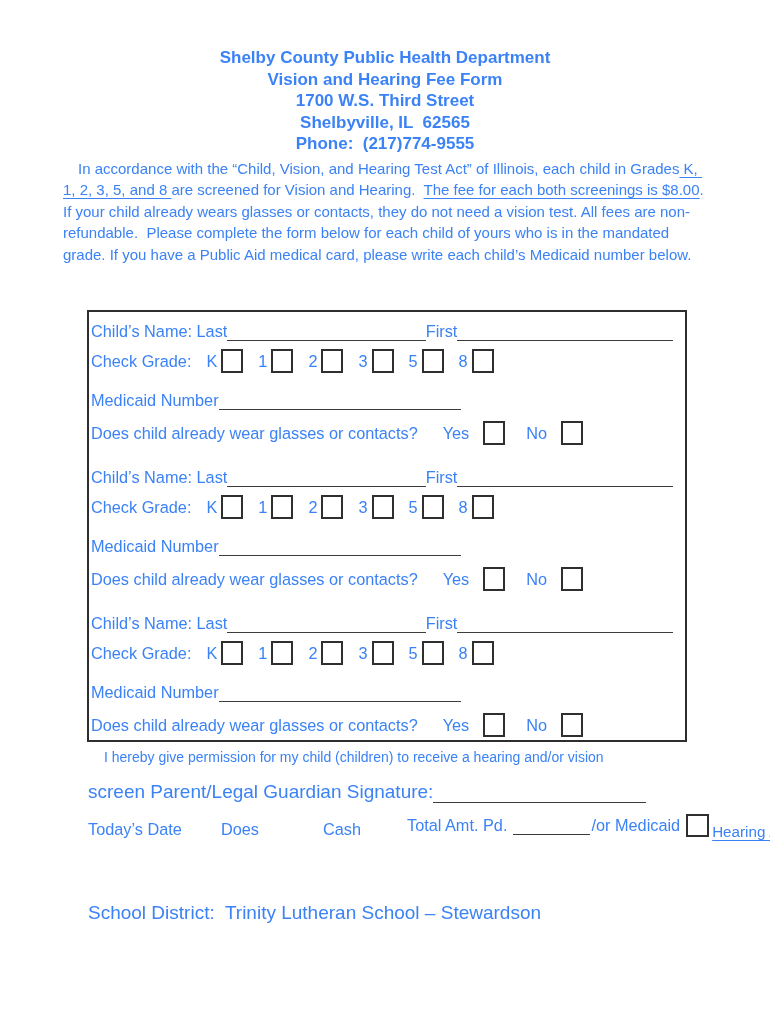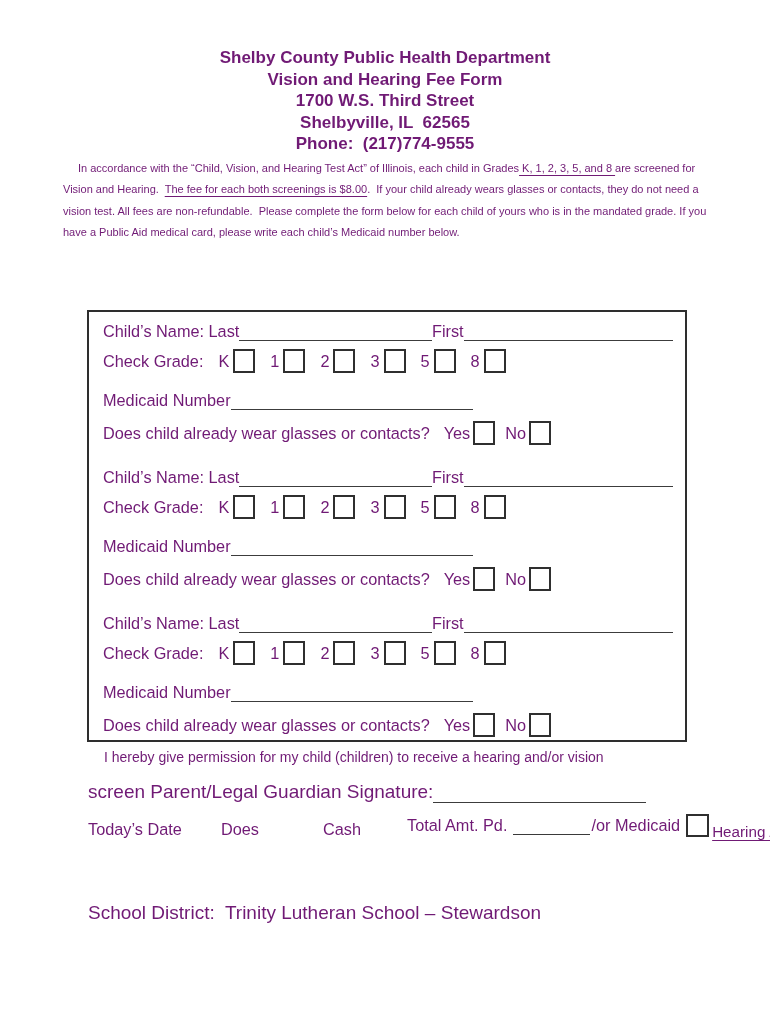--- a/index.html
+++ b/index.html
@@ -1,51 +1,51 @@
 <!DOCTYPE html>
 <html><head>
 <meta charset="utf-8">
 <style>
   html,body{margin:0;padding:0;background:#ffffff;}
   .page{
     position:relative;
     width:770px;height:1024px;
     background:#ffffff;
-    color:#701a75;
+    color:#3b82f6;
     font-family:"Liberation Sans", sans-serif;
     overflow:hidden;
   }
   [data-bind]{white-space:pre-wrap;}
   .row [data-bind], .payrow [data-bind]{white-space:pre;}
 
   
   .header{
     position:absolute;top:47px;left:0;width:770px;
     text-align:center;font-weight:bold;font-size:17px;line-height:21.6px;
   }
 
   
   .intro{
     position:absolute;top:158px;left:63px;width:646px;
-    font-size:11px;line-height:21.4px;text-indent:15px;
+    font-size:15px;line-height:21.4px;text-indent:15px;
   }
   .u{text-decoration:underline;text-underline-offset:3px;}
 
   
   .formbox{
     position:absolute;left:87px;top:310px;width:600px;height:432px;
     box-sizing:border-box;border:2px solid #2e2e2e;
-    padding:5px 12px 0 14px;
+    padding:5px 12px 0 2px;
   }
   .entry{margin-bottom:17px;}
   .row{display:flex;font-size:16.3px;}
   .name-row{align-items:flex-end;height:24px;}
   .grade-row{align-items:center;height:26px;margin-top:7px;}
   .medicaid-row{align-items:flex-end;height:24px;margin-top:12px;}
-  .glasses-row{align-items:center;height:26px;margin-top:10px;}
+  .glasses-row{align-items:center;height:26px;margin-top:10px;gap:11px;}
 
   .blank{border-bottom:1.5px solid #3c3c3c;height:4px;}
   .name-row .blank{align-self:flex-end;}
   .last-blank{flex-grow:218;flex-basis:0;}
   .first-blank{flex-grow:237;flex-basis:0;}
   .medicaid-blank{width:242px;align-self:flex-end;}
 
   .checkbox{
     width:18px;height:20px;border:2px solid #2f2f2f;background:#fff;
     display:inline-block;flex:none;

